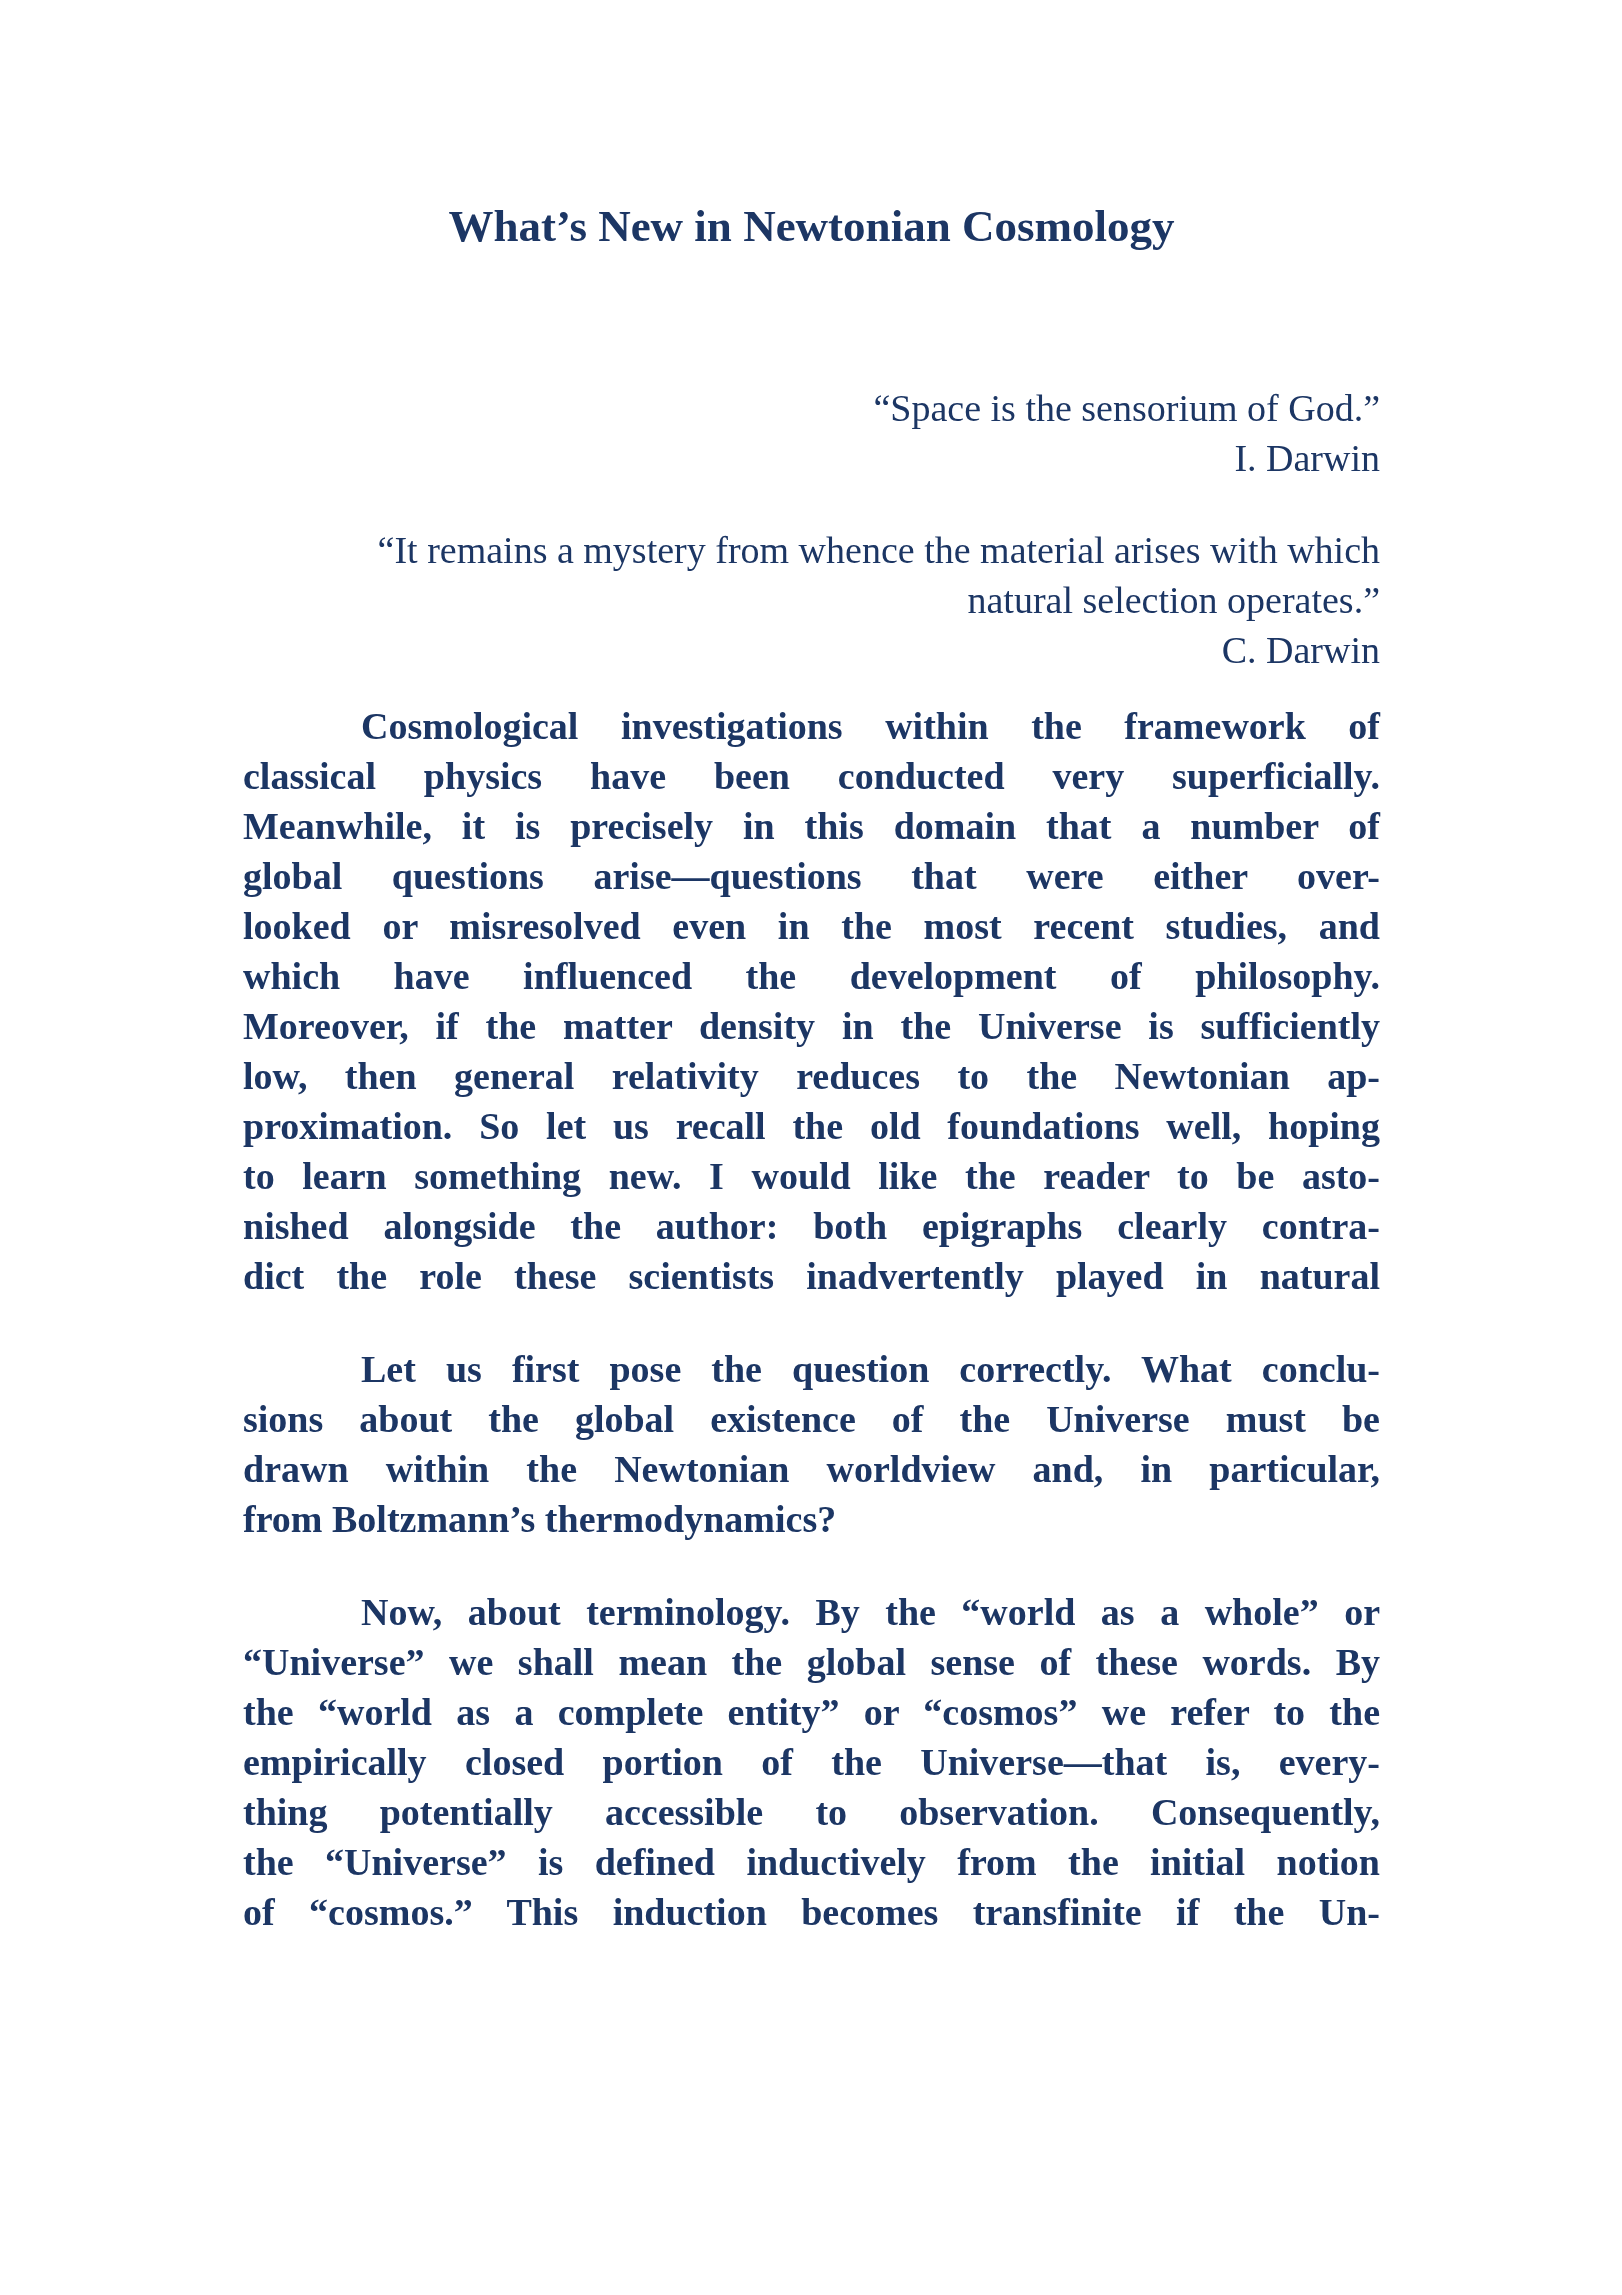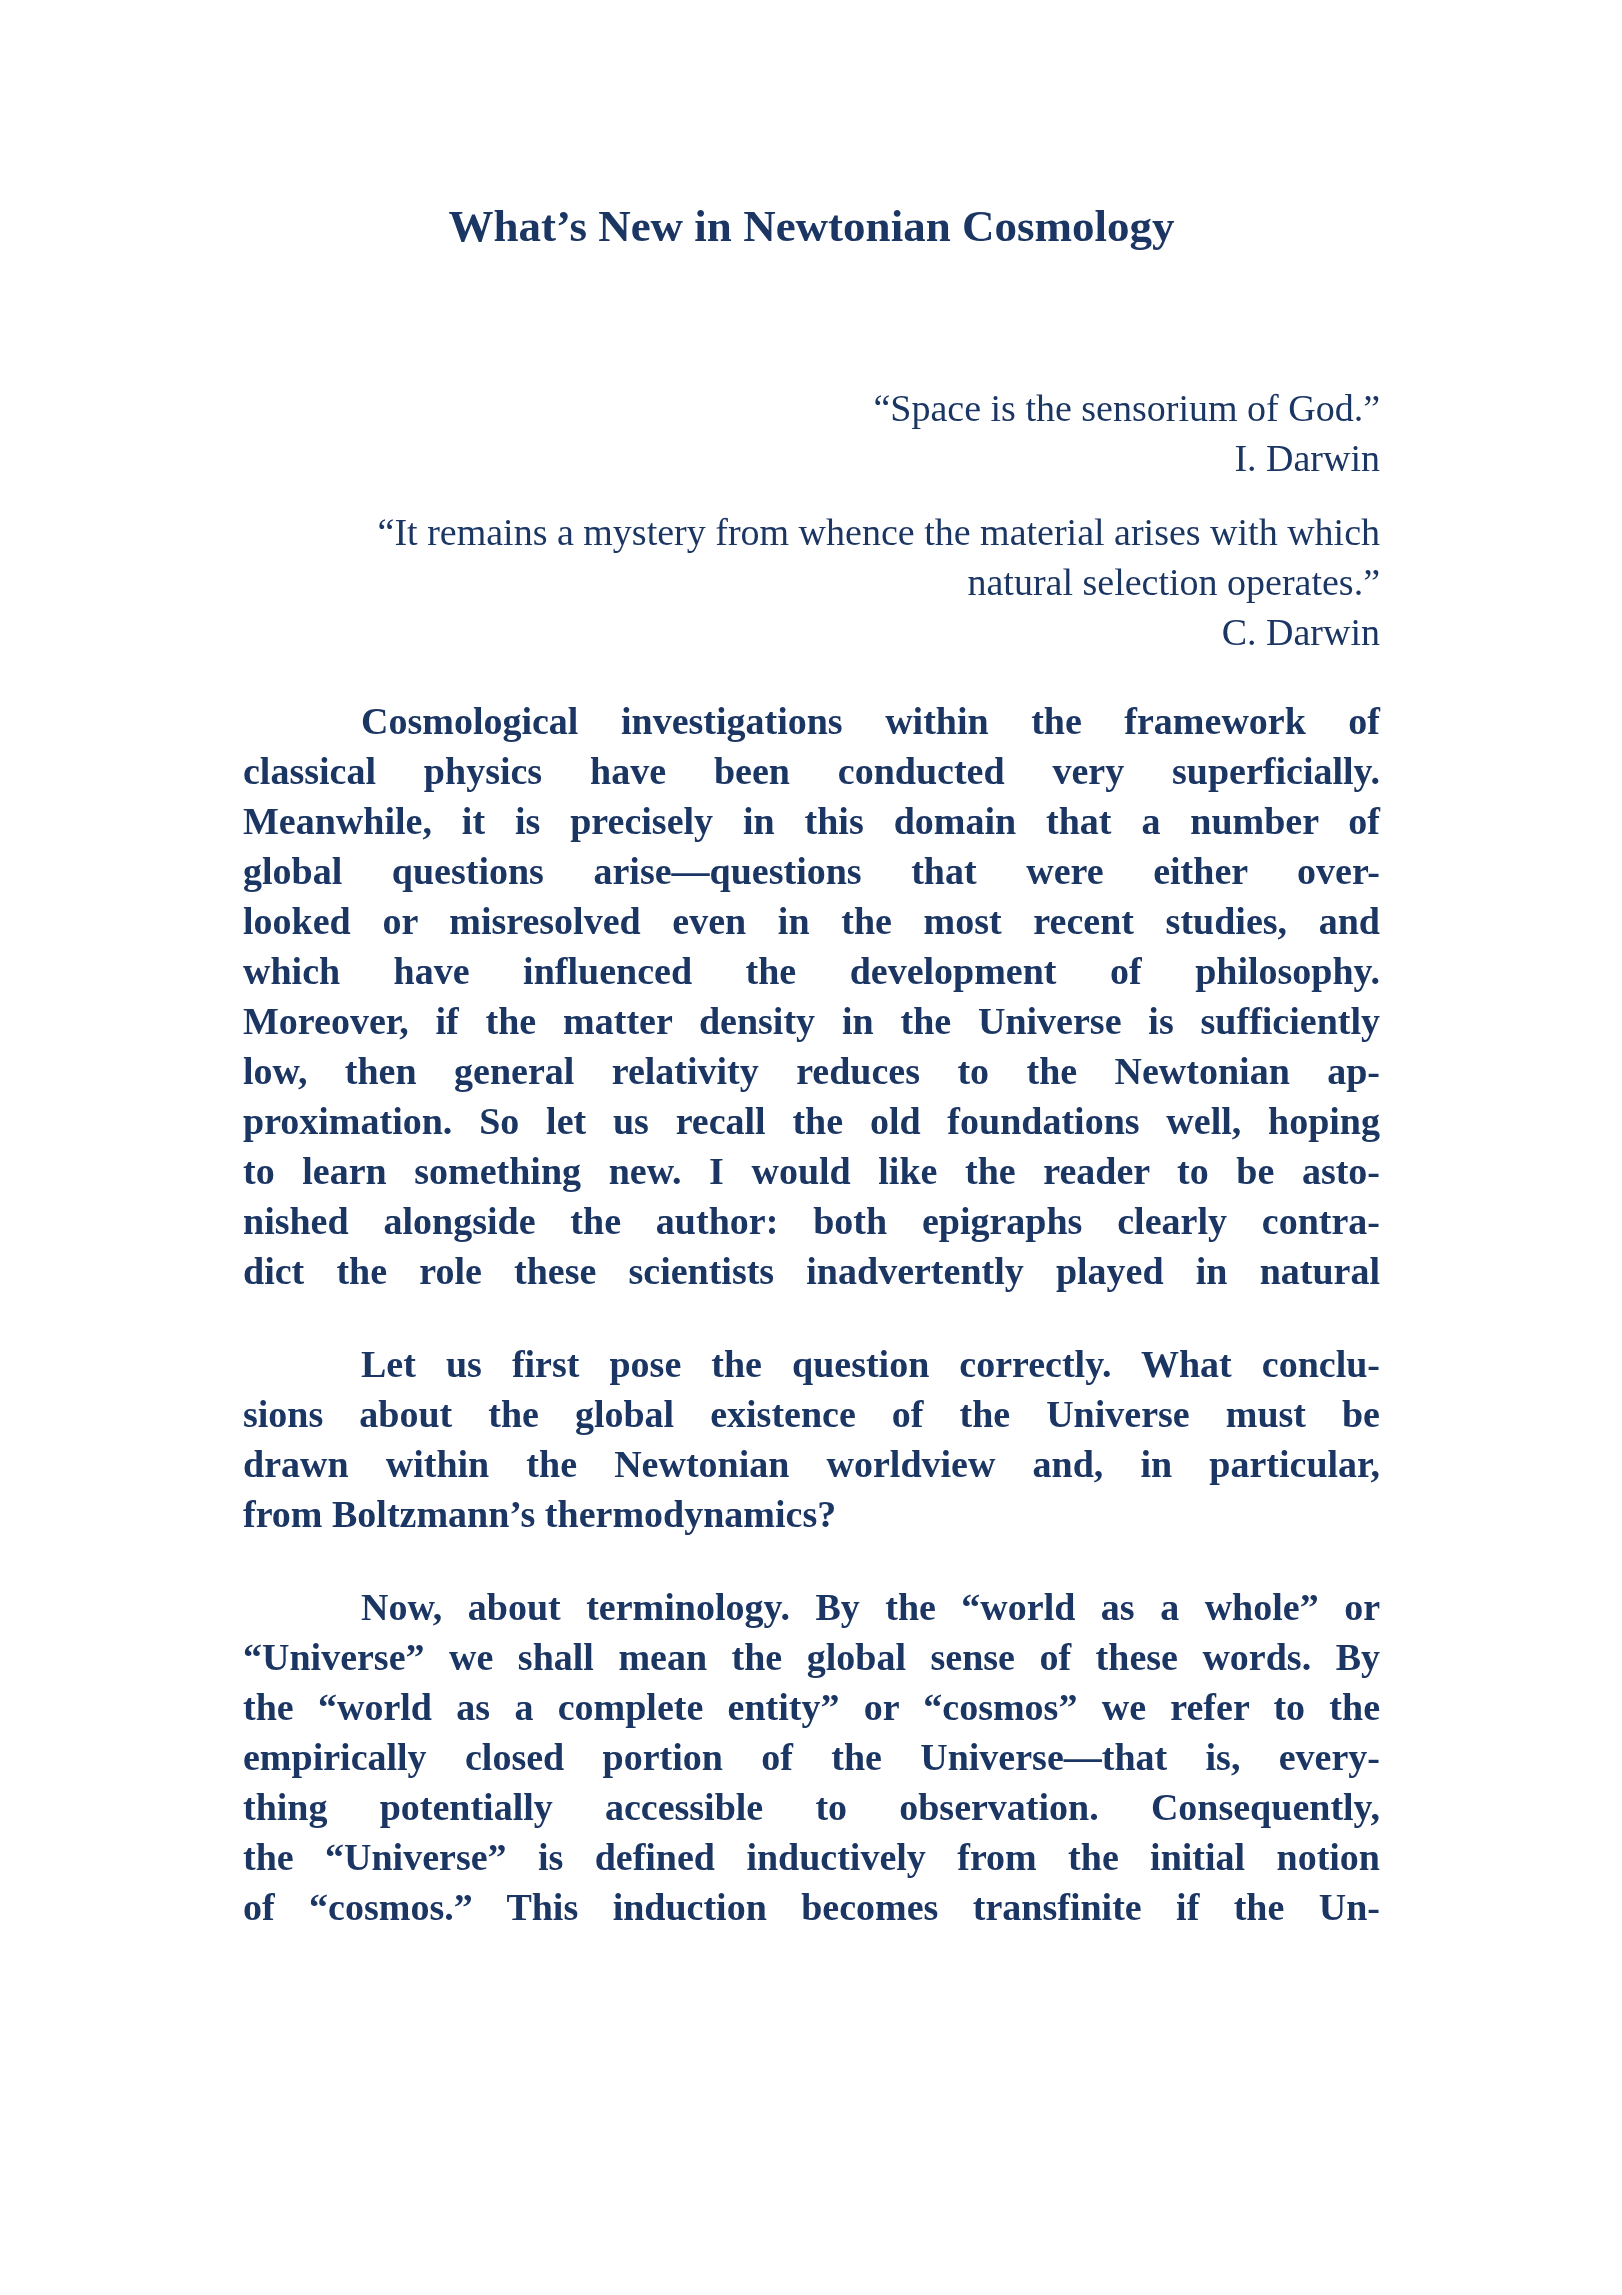--- a/index.html
+++ b/index.html
@@ -24,22 +24,22 @@
     font-size: 45px;
     line-height: 52px;
     font-weight: bold;
     text-align: center;
     color: #1c3664;
   }
   .epigraph {
     font-size: 38px;
     line-height: 50px;
   }
-  .epigraph.first-epigraph { margin-bottom: 24px; }
-  .epigraph.second-epigraph { margin-bottom: 39px; }
+  .epigraph.first-epigraph { margin-bottom: 42px; }
+  .epigraph.second-epigraph { margin-bottom: 26px; }
   .eline {
     text-align: right;
     white-space: normal;
   }
   .para {
     font-size: 38px;
     line-height: 50px;
     margin: 0 0 43px 0;
     font-weight: bold;
   }

